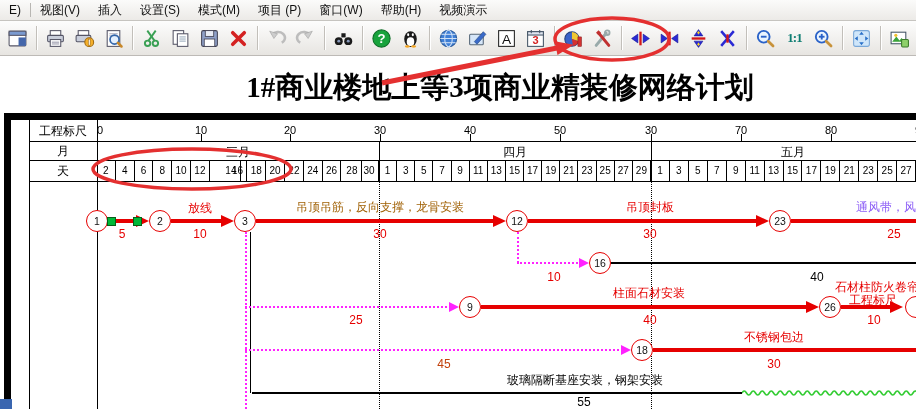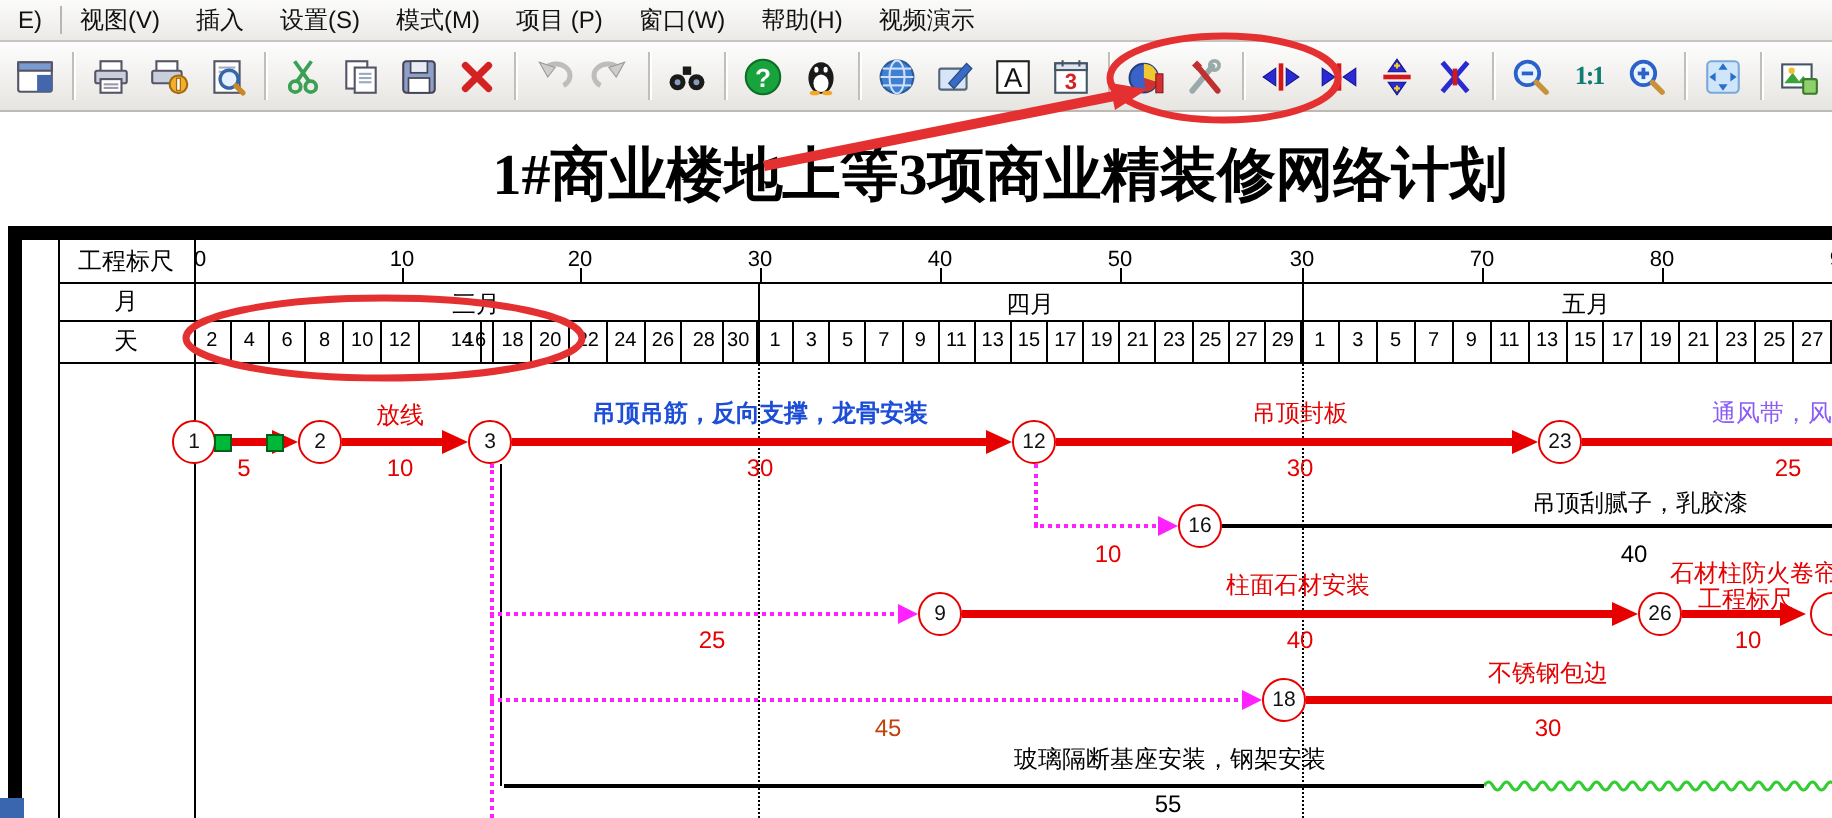--- a/index.html
+++ b/index.html
@@ -390,21 +390,21 @@
         <div class="alabel" style="left: 554px; top: 277px; color: rgb(230, 0, 0);">10</div>
         <div class="rline" style="left: 107px; top: 219px; width: 33px; background: rgb(230, 0, 0);"></div>
         <div class="head" style="left: 136px; top: 215px; border-width: 6px 0px 6px 13px; border-color: transparent transparent transparent rgb(230, 0, 0);"></div>
         <div class="alabel" style="left: 122px; top: 234px; color: rgb(230, 0, 0);">5</div>
         <div class="rline" style="left: 171px; top: 219px; width: 54px; background: rgb(230, 0, 0);"></div>
         <div class="head" style="left: 221px; top: 215px; border-width: 6px 0px 6px 13px; border-color: transparent transparent transparent rgb(230, 0, 0);"></div>
         <div class="alabel" style="left: 200px; top: 208px; color: rgb(230, 0, 0);">放线</div>
         <div class="alabel" style="left: 200px; top: 234px; color: rgb(230, 0, 0);">10</div>
         <div class="rline" style="left: 256px; top: 219px; width: 241px; background: rgb(230, 0, 0);"></div>
         <div class="head" style="left: 493px; top: 215px; border-width: 6px 0px 6px 13px; border-color: transparent transparent transparent rgb(230, 0, 0);"></div>
-        <div class="alabel" style="left: 380px; top: 207px; color: #1d4ed8; font-weight: bold;">吊顶吊筋，反向支撑，龙骨安装</div>
+        <div class="alabel" style="left: 380px; top: 207px; color: #a16207;">吊顶吊筋，反向支撑，龙骨安装</div>
         <div class="alabel" style="left: 380px; top: 234px; color: rgb(230, 0, 0);">30</div>
         <div class="rline" style="left: 528px; top: 219px; width: 232px; background: rgb(230, 0, 0);"></div>
         <div class="head" style="left: 756px; top: 215px; border-width: 6px 0px 6px 13px; border-color: transparent transparent transparent rgb(230, 0, 0);"></div>
         <div class="alabel" style="left: 650px; top: 207px; color: rgb(230, 0, 0);">吊顶封板</div>
         <div class="alabel" style="left: 650px; top: 234px; color: rgb(230, 0, 0);">30</div>
         <div class="rline" style="left: 791px; top: 219px; width: 125px; background: rgb(230, 0, 0);"></div>
         <div class="alabel" style="left: 886px; top: 207px; color: #8b5cf6;">通风带，风</div>
         <div class="alabel" style="left: 894px; top: 234px; color: rgb(230, 0, 0);">25</div>
         <div class="rline" style="left: 481px; top: 305px; width: 329px; background: rgb(230, 0, 0);"></div>
         <div class="head" style="left: 806px; top: 301px; border-width: 6px 0px 6px 13px; border-color: transparent transparent transparent rgb(230, 0, 0);"></div>
@@ -412,21 +412,20 @@
         <div class="alabel" style="left: 650px; top: 320px; color: rgb(230, 0, 0);">40</div>
         <div class="rline" style="left: 841px; top: 305px; width: 53px; background: rgb(230, 0, 0);"></div>
         <div class="head" style="left: 890px; top: 301px; border-width: 6px 0px 6px 13px; border-color: transparent transparent transparent rgb(230, 0, 0);"></div>
         <div class="alabel" style="left: 877px; top: 287px; color: rgb(230, 0, 0);">石材柱防火卷帘</div>
         <div class="alabel" style="left: 873px; top: 300px; color: rgb(230, 0, 0);">工程标尺</div>
         <div class="alabel" style="left: 874px; top: 320px; color: rgb(230, 0, 0);">10</div>
         <div class="rline" style="left: 653px; top: 348px; width: 263px; background: rgb(230, 0, 0);"></div>
         <div class="alabel" style="left: 774px; top: 337px; color: rgb(230, 0, 0);">不锈钢包边</div>
         <div class="alabel" style="left: 774px; top: 364px; color: rgb(230, 0, 0);">30</div>
         <div class="bline" style="left: 611px; top: 262px; width: 305px;"></div>
-        <div class="alabel" style="left: 820px; top: 252px; color: rgb(0, 0, 0);">吊顶刮腻子，乳胶漆</div>
         <div class="alabel" style="left: 817px; top: 277px; color: rgb(0, 0, 0);">40</div>
         <div class="bline" style="left: 252px; top: 392px; width: 490px;"></div>
         <div class="alabel" style="left: 585px; top: 380px; color: rgb(0, 0, 0);">玻璃隔断基座安装，钢架安装</div>
         <div class="alabel" style="left: 584px; top: 402px; color: rgb(0, 0, 0);">55</div>
         <svg width="174" height="8" class="wave" style="left: 742px; top: 389px;">
           <path d="M0 4 Q2.25 0 4.5 4 Q6.75 8 9 4 Q11.25 0 13.5 4 Q15.75 8 18 4 Q20.25 0 22.5 4 Q24.75 8 27 4 Q29.25 0 31.5 4 Q33.75 8 36 4 Q38.25 0 40.5 4 Q42.75 8 45 4 Q47.25 0 49.5 4 Q51.75 8 54 4 Q56.25 0 58.5 4 Q60.75 8 63 4 Q65.25 0 67.5 4 Q69.75 8 72 4 Q74.25 0 76.5 4 Q78.75 8 81 4 Q83.25 0 85.5 4 Q87.75 8 90 4 Q92.25 0 94.5 4 Q96.75 8 99 4 Q101.25 0 103.5 4 Q105.75 8 108 4 Q110.25 0 112.5 4 Q114.75 8 117 4 Q119.25 0 121.5 4 Q123.75 8 126 4 Q128.25 0 130.5 4 Q132.75 8 135 4 Q137.25 0 139.5 4 Q141.75 8 144 4 Q146.25 0 148.5 4 Q150.75 8 153 4 Q155.25 0 157.5 4 Q159.75 8 162 4 Q164.25 0 166.5 4 Q168.75 8 171 4 Q173.25 0 175.5 4 Q177.75 8 180 4" fill="none" stroke="#33cc33" stroke-width="1.6"></path>
         </svg>
         <div class="node" style="left: 86px; top: 210px; border: 1.5px solid rgb(230, 0, 0);">1</div>
         <div class="node" style="left: 149px; top: 210px; border: 1.5px solid rgb(230, 0, 0);">2</div>
         <div class="node" style="left: 234px; top: 210px; border: 1.5px solid rgb(230, 0, 0);">3</div>

